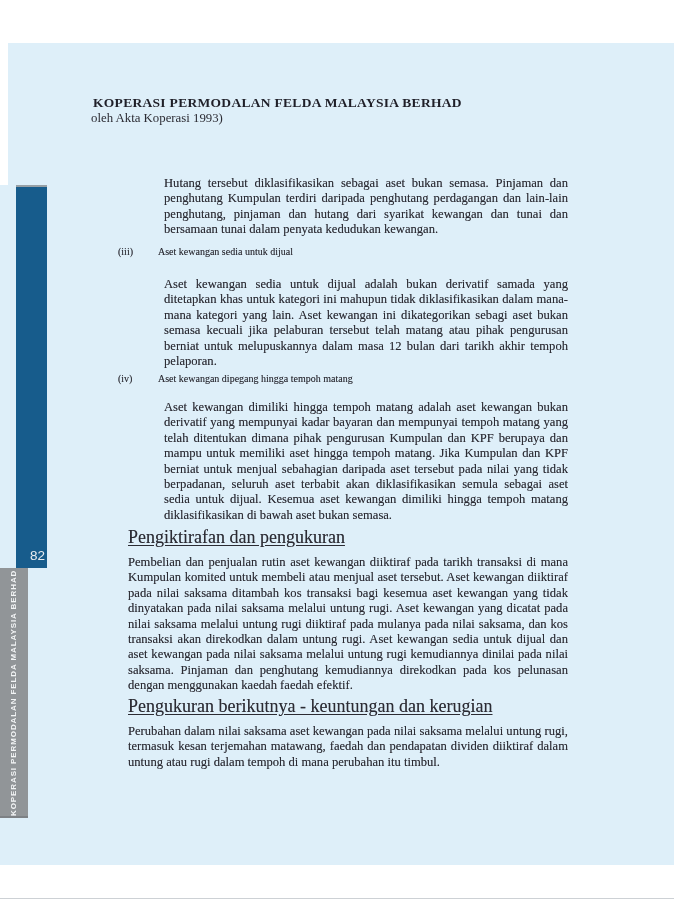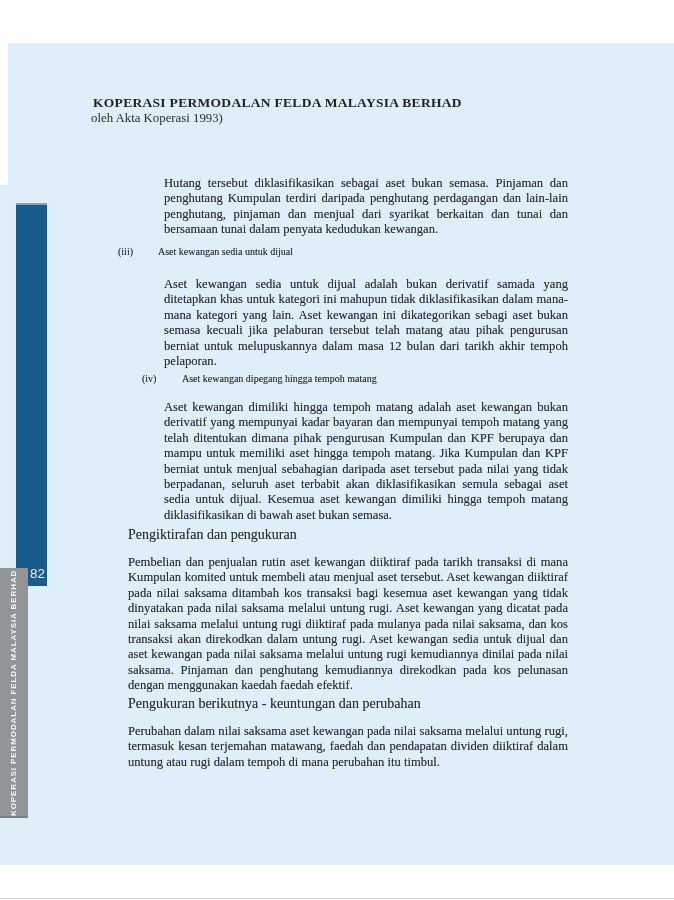--- a/index.html
+++ b/index.html
@@ -45,41 +45,40 @@
   #para-intro { left: 164px; top: 176px; width: 404px; }
   .item-row {
     position: absolute; left: 118px;
     font-size: 10px; color: var(--text, #2b2b33);
     text-shadow: 0 0 0.4px rgba(43,43,51,0.45);
     white-space: nowrap;
   }
   .item-row .item-label { display: inline-block; width: 40px; }
   #item-iii { top: 246px; }
   #para-iii { left: 164px; top: 277px; width: 404px; }
-  #item-iv  { top: 373px; margin-left: 24px; }
+  #item-iv  { top: 373px; }
   #para-iv  { left: 164px; top: 400px; width: 404px; font-family: Liberation Serif, serif; }
   .sec-heading {
     position: absolute; left: 128px;
-    font-size: 14px; color: var(--text, #2b2b33);
-    text-underline-offset: 2px;
+    font-size: 18px; color: var(--text, #2b2b33);
+    text-decoration: underline; text-underline-offset: 2px;
     text-shadow: 0 0 0.4px rgba(43,43,51,0.45);
     white-space: nowrap;
   }
   #sec1-heading { top: 527px; }
   #sec1-para { left: 128px; top: 555px; width: 440px; }
   #sec2-heading { top: 696px; }
   #sec2-para { left: 128px; top: 724px; width: 440px; }
   
   .band-blue {
     position: absolute; left: 16px; top: 185px;
     width: 31px; height: 383px;
     background: var(--band-blue, #175c8c);
     border-top: 2px solid #97a0a6;
     box-sizing: border-box;
-    margin-top: 18px;
   }
   .page-number {
     position: absolute; right: 2px; bottom: 5px;
     font-family: "Liberation Sans", sans-serif;
     font-size: 13.5px; color: #e8ecef;
   }
   .band-gray {
     position: absolute; left: 0; top: 568px;
     width: 28px; height: 250px;
     background: var(--band-gray, #919598);
@@ -106,36 +105,36 @@
 
 <div class="page"></div>
 <div class="margin-notch"></div>
 
 <div class="doc-title">KOPERASI PERMODALAN FELDA MALAYSIA BERHAD</div>
 
 <div class="doc-subtitle">
   <div class="line2">oleh Akta Koperasi 1993)</div>
 </div>
 
-<div class="para" id="para-intro">Hutang tersebut diklasifikasikan sebagai aset bukan semasa. Pinjaman dan penghutang Kumpulan terdiri daripada penghutang perdagangan dan lain-lain penghutang, pinjaman dan menjual dari syarikat berkaitan dan tunai dan bersamaan tunai dalam penyata kedudukan kewangan.</div>
+<div class="para" id="para-intro">Hutang tersebut diklasifikasikan sebagai aset bukan semasa. Pinjaman dan penghutang Kumpulan terdiri daripada penghutang perdagangan dan lain-lain penghutang, pinjaman dan hutang dari syarikat kewangan dan tunai dan bersamaan tunai dalam penyata kedudukan kewangan.</div>
 
 <div class="item-row" id="item-iii">
   <span class="item-label">(iii)</span><span>Aset kewangan sedia untuk dijual</span>
 </div>
 <div class="para" id="para-iii">Aset kewangan sedia untuk dijual adalah bukan derivatif samada yang ditetapkan khas untuk kategori ini mahupun tidak diklasifikasikan dalam mana-mana kategori yang lain. Aset kewangan ini dikategorikan sebagi aset bukan semasa kecuali jika pelaburan tersebut telah matang atau pihak pengurusan berniat untuk melupuskannya dalam masa 12 bulan dari tarikh akhir tempoh pelaporan.</div>
 
 <div class="item-row" id="item-iv">
   <span class="item-label">(iv)</span><span>Aset kewangan dipegang hingga tempoh matang</span>
 </div>
 <div class="para" id="para-iv">Aset kewangan dimiliki hingga tempoh matang adalah aset kewangan bukan derivatif yang mempunyai kadar bayaran dan mempunyai tempoh matang yang telah ditentukan dimana pihak pengurusan Kumpulan dan KPF berupaya dan mampu untuk memiliki aset hingga tempoh matang. Jika Kumpulan dan KPF berniat untuk menjual sebahagian daripada aset tersebut pada nilai yang tidak berpadanan, seluruh aset terbabit akan diklasifikasikan semula sebagai aset sedia untuk dijual. Kesemua aset kewangan dimiliki hingga tempoh matang diklasifikasikan di bawah aset bukan semasa.</div>
 
 <div class="sec-heading" id="sec1-heading">Pengiktirafan dan pengukuran</div>
 <div class="para" id="sec1-para">Pembelian dan penjualan rutin aset kewangan diiktiraf pada tarikh transaksi di mana Kumpulan komited untuk membeli atau menjual aset tersebut. Aset kewangan diiktiraf pada nilai saksama ditambah kos transaksi bagi kesemua aset kewangan yang tidak dinyatakan pada nilai saksama melalui untung rugi. Aset kewangan yang dicatat pada nilai saksama melalui untung rugi diiktiraf pada mulanya pada nilai saksama, dan kos transaksi akan direkodkan dalam untung rugi. Aset kewangan sedia untuk dijual dan aset kewangan pada nilai saksama melalui untung rugi kemudiannya dinilai pada nilai saksama. Pinjaman dan penghutang kemudiannya direkodkan pada kos pelunasan dengan menggunakan kaedah faedah efektif.</div>
 
-<div class="sec-heading" id="sec2-heading">Pengukuran berikutnya - keuntungan dan perubahan</div>
+<div class="sec-heading" id="sec2-heading">Pengukuran berikutnya - keuntungan dan kerugian</div>
 <div class="para" id="sec2-para">Perubahan dalam nilai saksama aset kewangan pada nilai saksama melalui untung rugi, termasuk kesan terjemahan matawang, faedah dan pendapatan dividen diiktiraf dalam untung atau rugi dalam tempoh di mana perubahan itu timbul.</div>
 
 <div class="band-blue">
   <span class="page-number">82</span>
 </div>
 
 <div class="band-gray"></div>
 <div class="book-title-vertical">KOPERASI PERMODALAN FELDA MALAYSIA BERHAD</div>
 
 <div class="bottom-line"></div>

